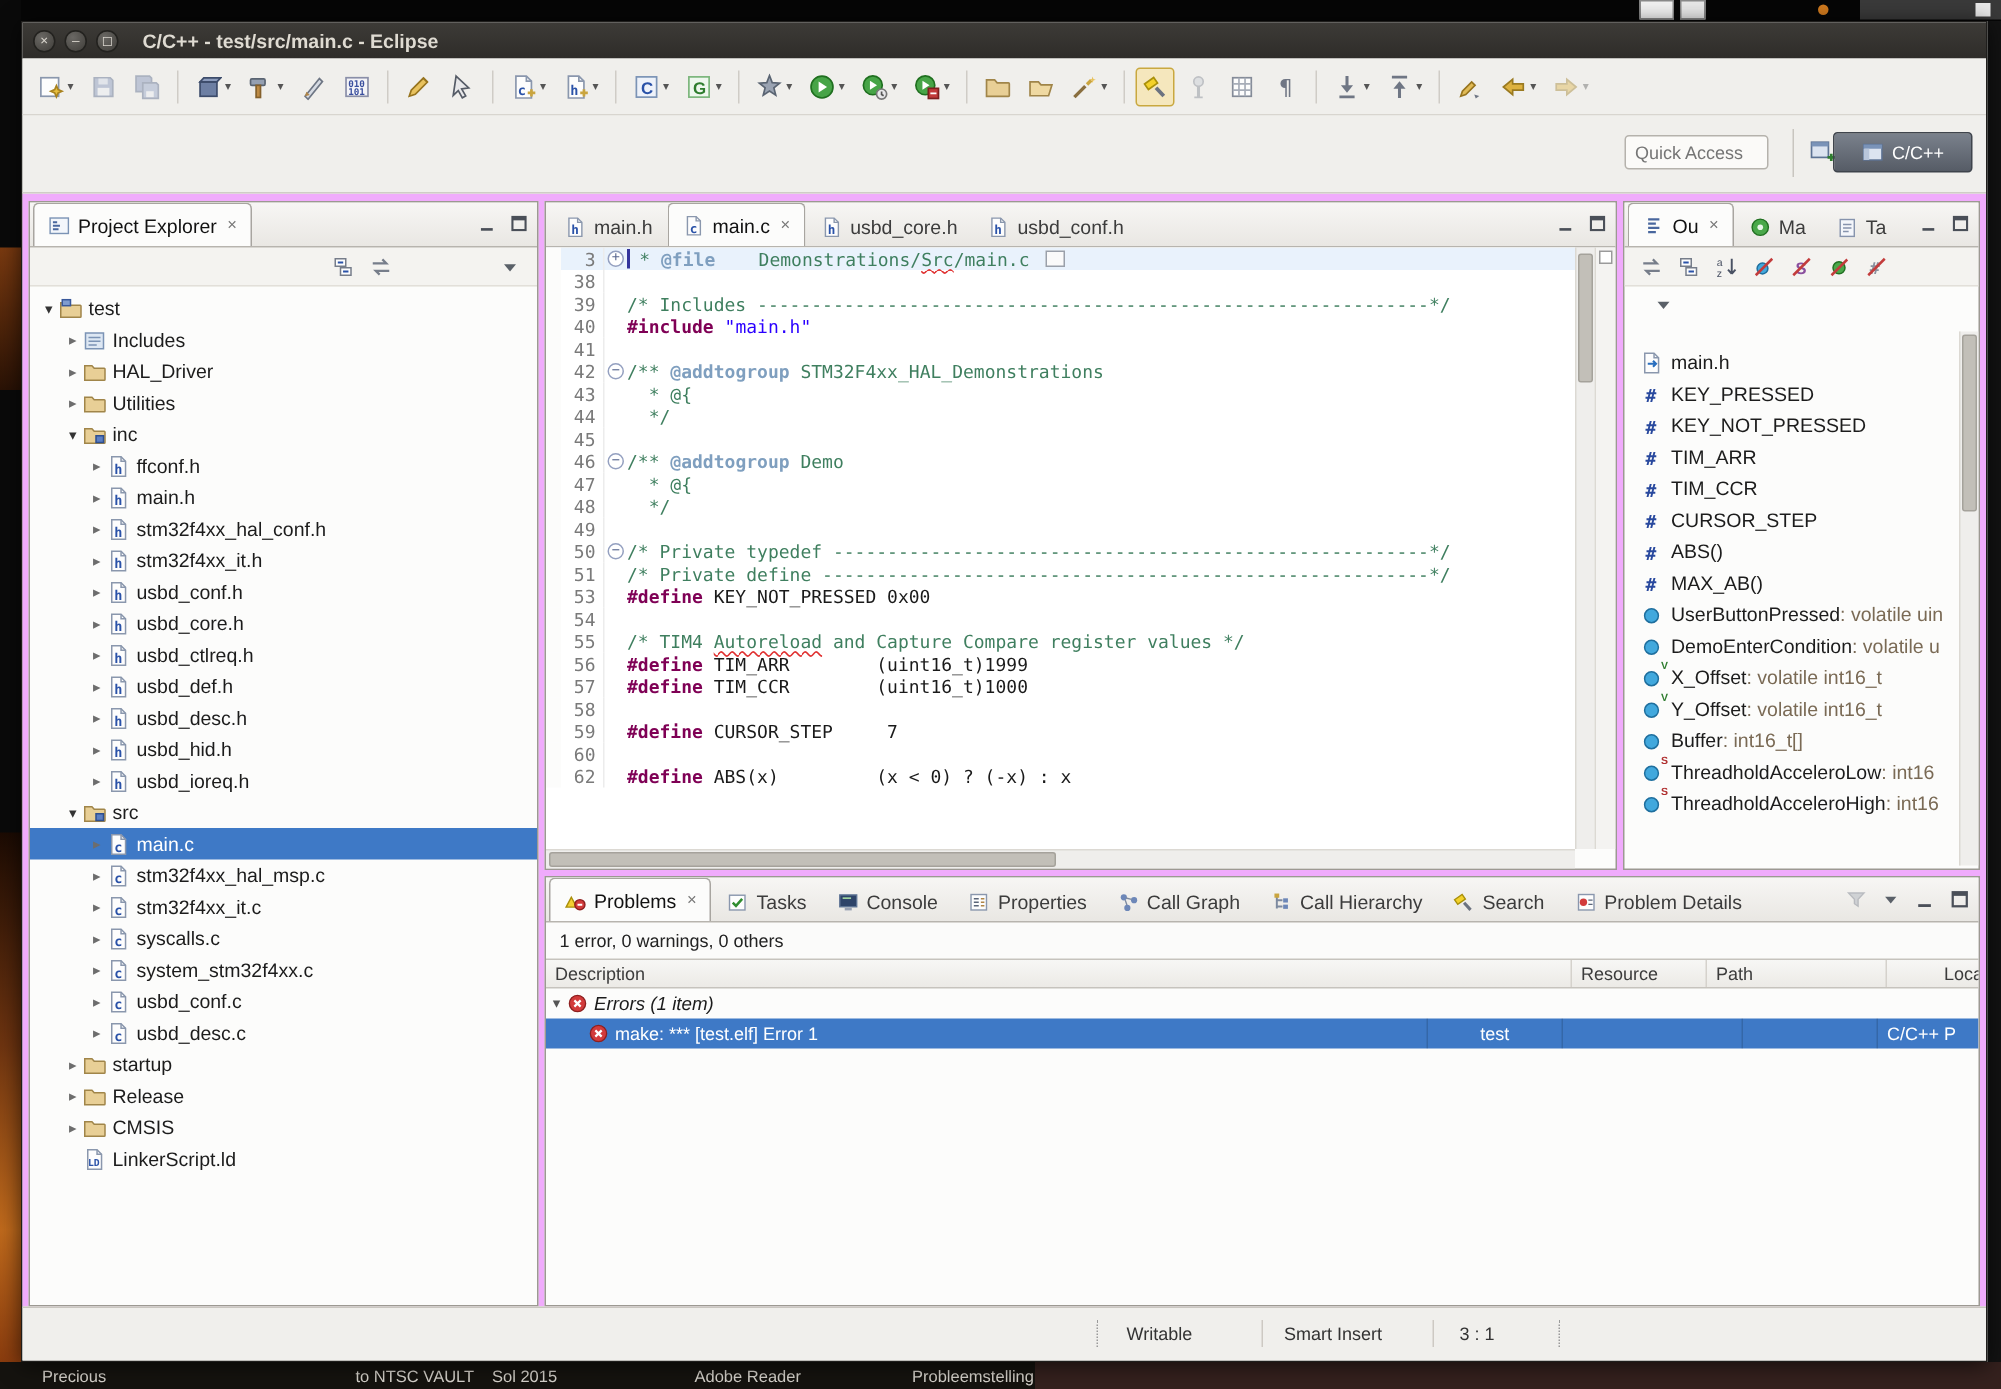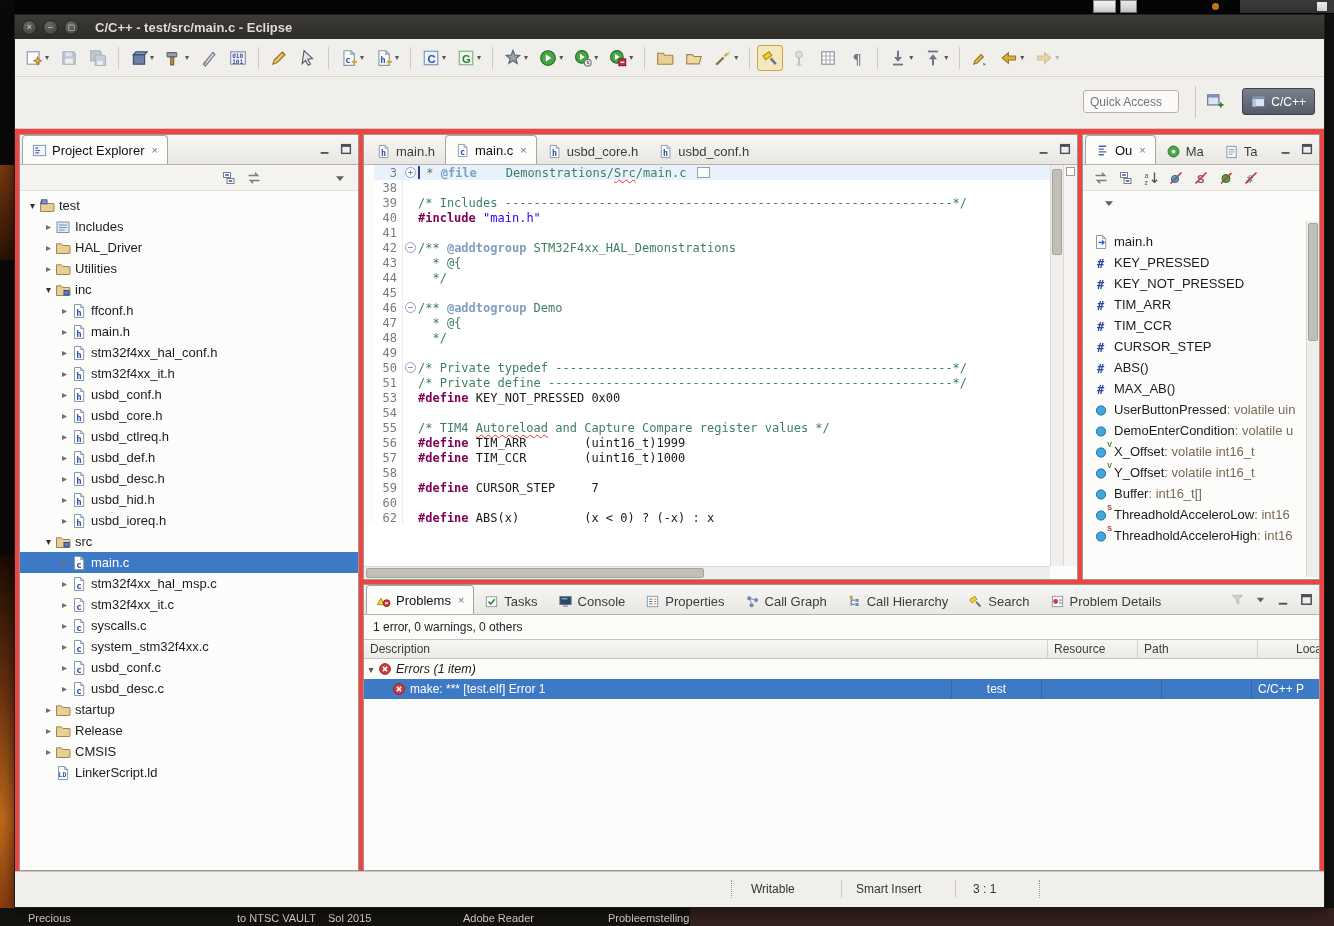--- a/index.html
+++ b/index.html
@@ -38,25 +38,25 @@
   .tbtn .icon svg{width:18px;height:18px;}
   .dd{font-size:8px;color:#555;margin-left:2px;}
   .tsep{width:1px;height:22px;background:#cfccc6;margin:0 4px;flex:none;}
   
   .subbar{height:52px;background:#f0efec;border-bottom:1px solid #cfccc6;position:relative;flex:none;}
   .quick-access{position:absolute;right:145px;top:13px;width:96px;height:23px;border:1px solid #b5b2ac;border-radius:3px;
                 background:#fbfaf8;font-size:12px;padding:0 6px;color:#555;font-family:"Liberation Sans",sans-serif;}
   .persp-sep{position:absolute;right:128px;top:9px;width:1px;height:32px;background:#c8c5bf;}
   .persp-open{position:absolute;right:98px;top:14px;width:22px;height:22px;background:none;border:none;}
   .persp-open svg{width:18px;height:18px;}
-  .persp-active{position:absolute;right:9px;top:11px;height:27px;display:flex;align-items:center;gap:5px;padding:0 8px;
+  .persp-active{position:absolute;right:9px;top:11px;height:27px;display:flex;align-items:center;gap:5px;padding:0 18px;
                 background:linear-gradient(#7a818c,#565c66);border:1px solid #3f444c;border-radius:3px;color:#fff;font-size:12px;}
   .persp-active svg{width:15px;height:15px;}
   
-  .main{flex:1;display:flex;gap:4px;padding:5px 4px 0;background:#ef4444;min-height:0;justify-content:space-between;}
+  .main{flex:1;display:flex;gap:4px;padding:5px 4px 0;background:#f0abfc;min-height:0;justify-content:space-between;}
   .panel{background:#fcfcfb;border:1px solid #9c9992;position:relative;overflow:hidden;}
   .explorer{width:340px;flex:none;}
   .right-col{flex:1;display:flex;flex-direction:column;gap:4px;min-width:0;}
   .top-row{display:flex;gap:4px;height:446px;flex:none;}
   .editor{flex:1;min-width:0;}
   .outline{width:238px;flex:none;}
   .problems{flex:1;min-height:0;}
   
   .tabstrip{height:30px;display:flex;align-items:flex-end;background:linear-gradient(#f7f6f4,#e9e7e3);
             border-bottom:1px solid #b7b4ae;padding:0 2px;position:relative;flex:none;}

